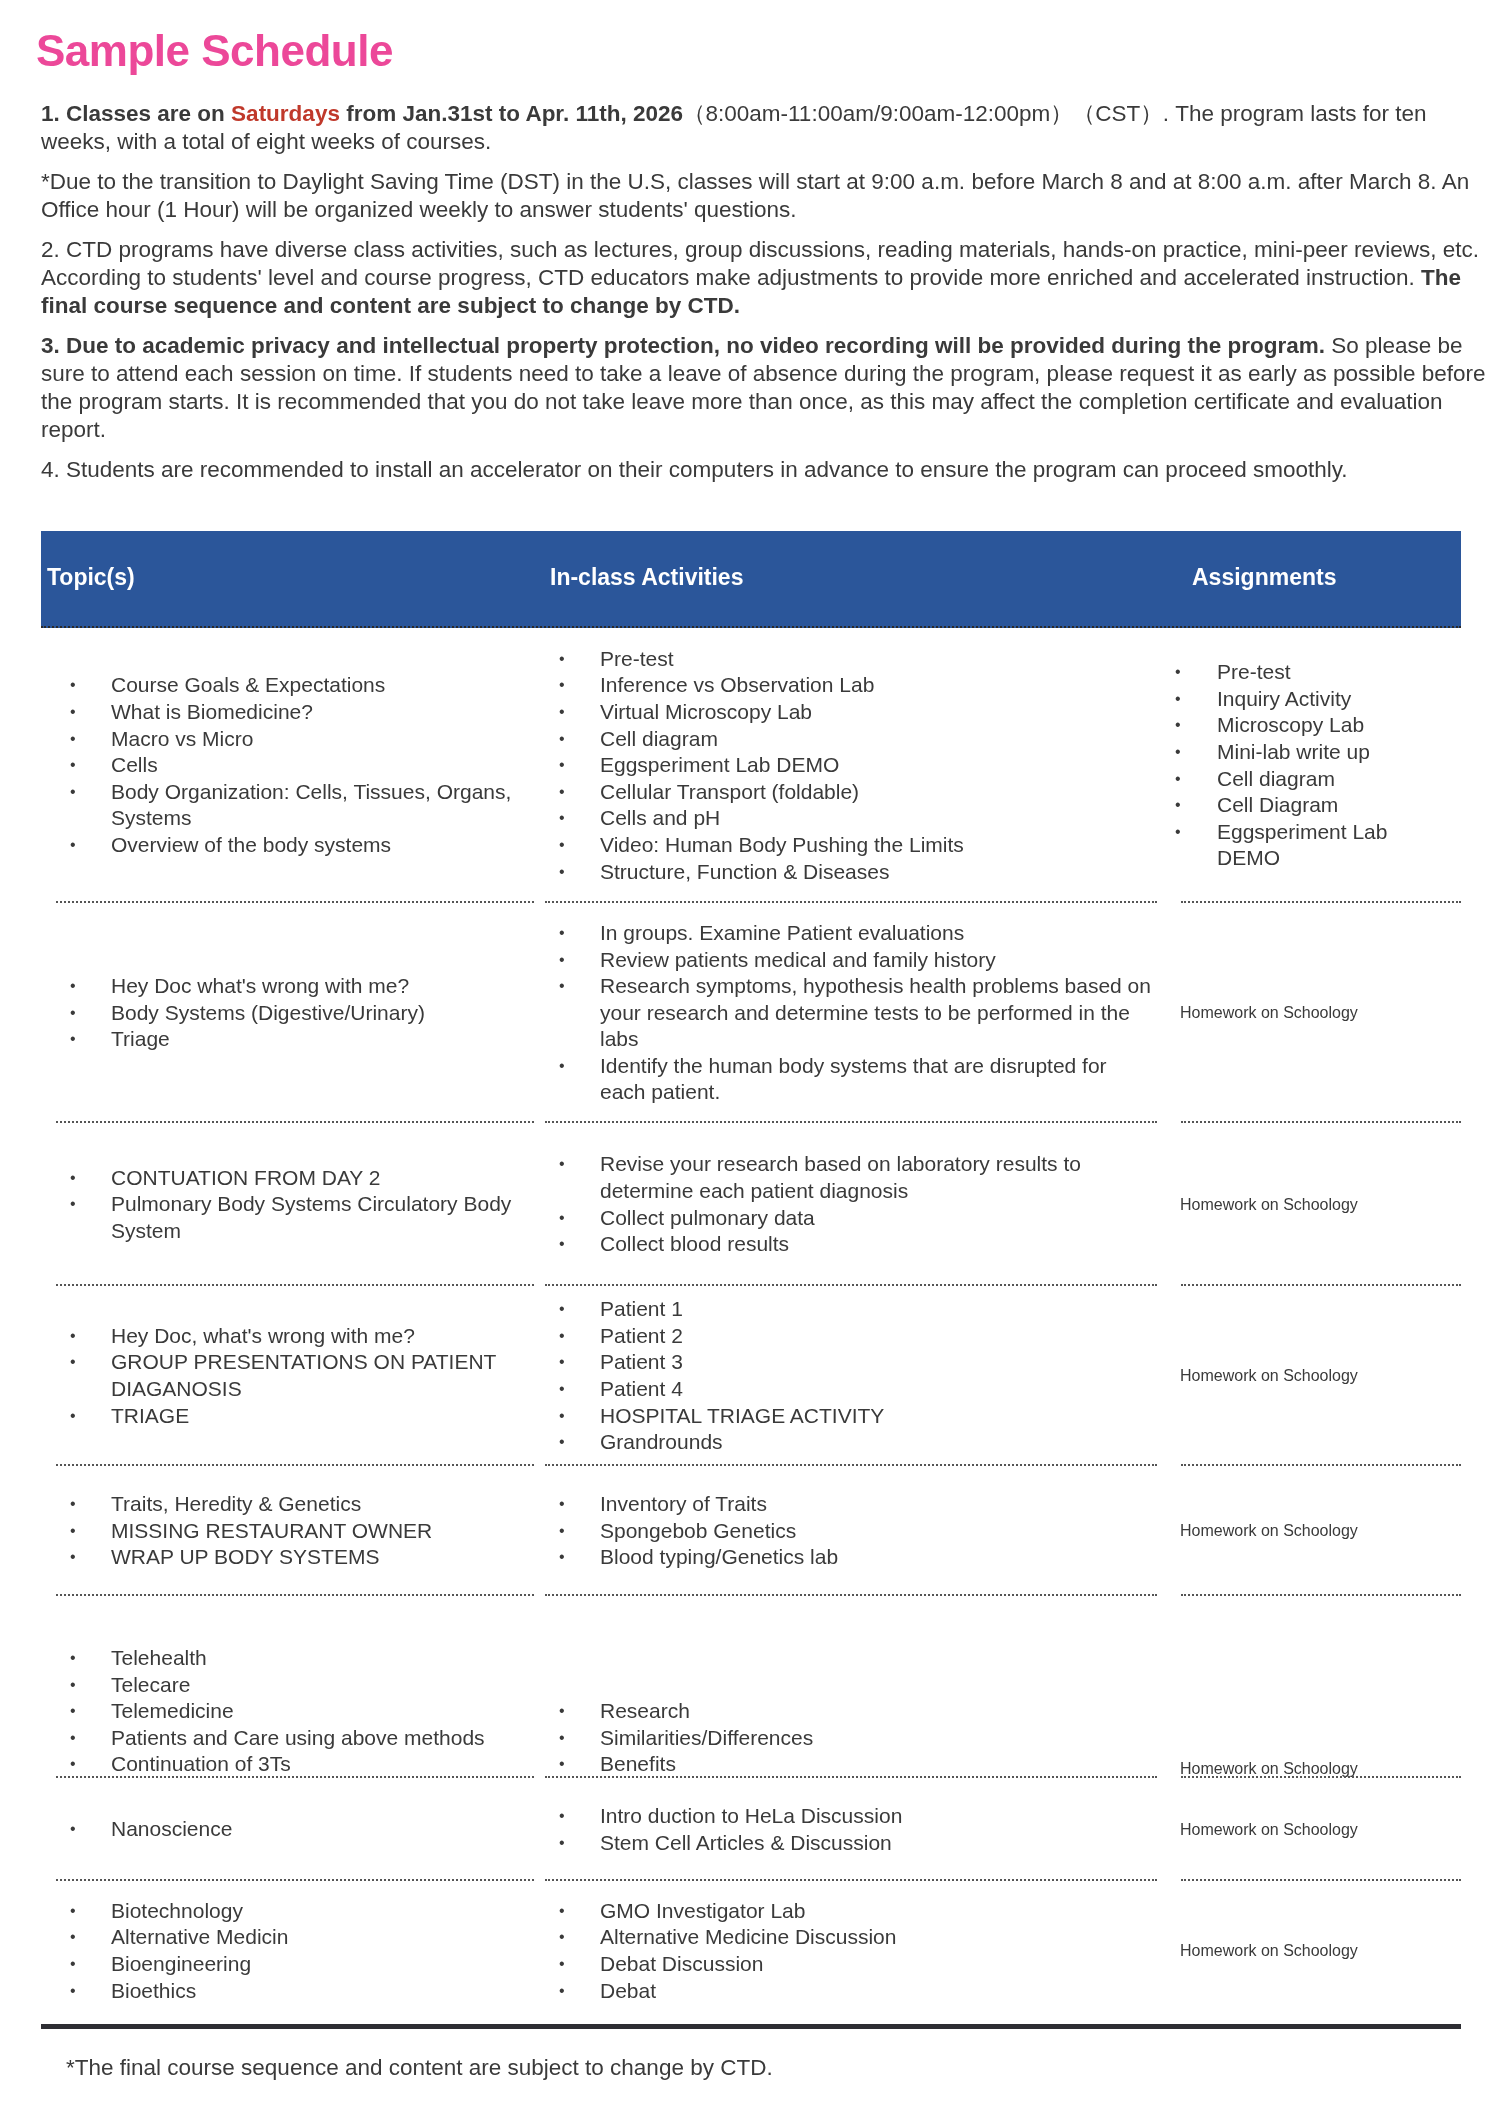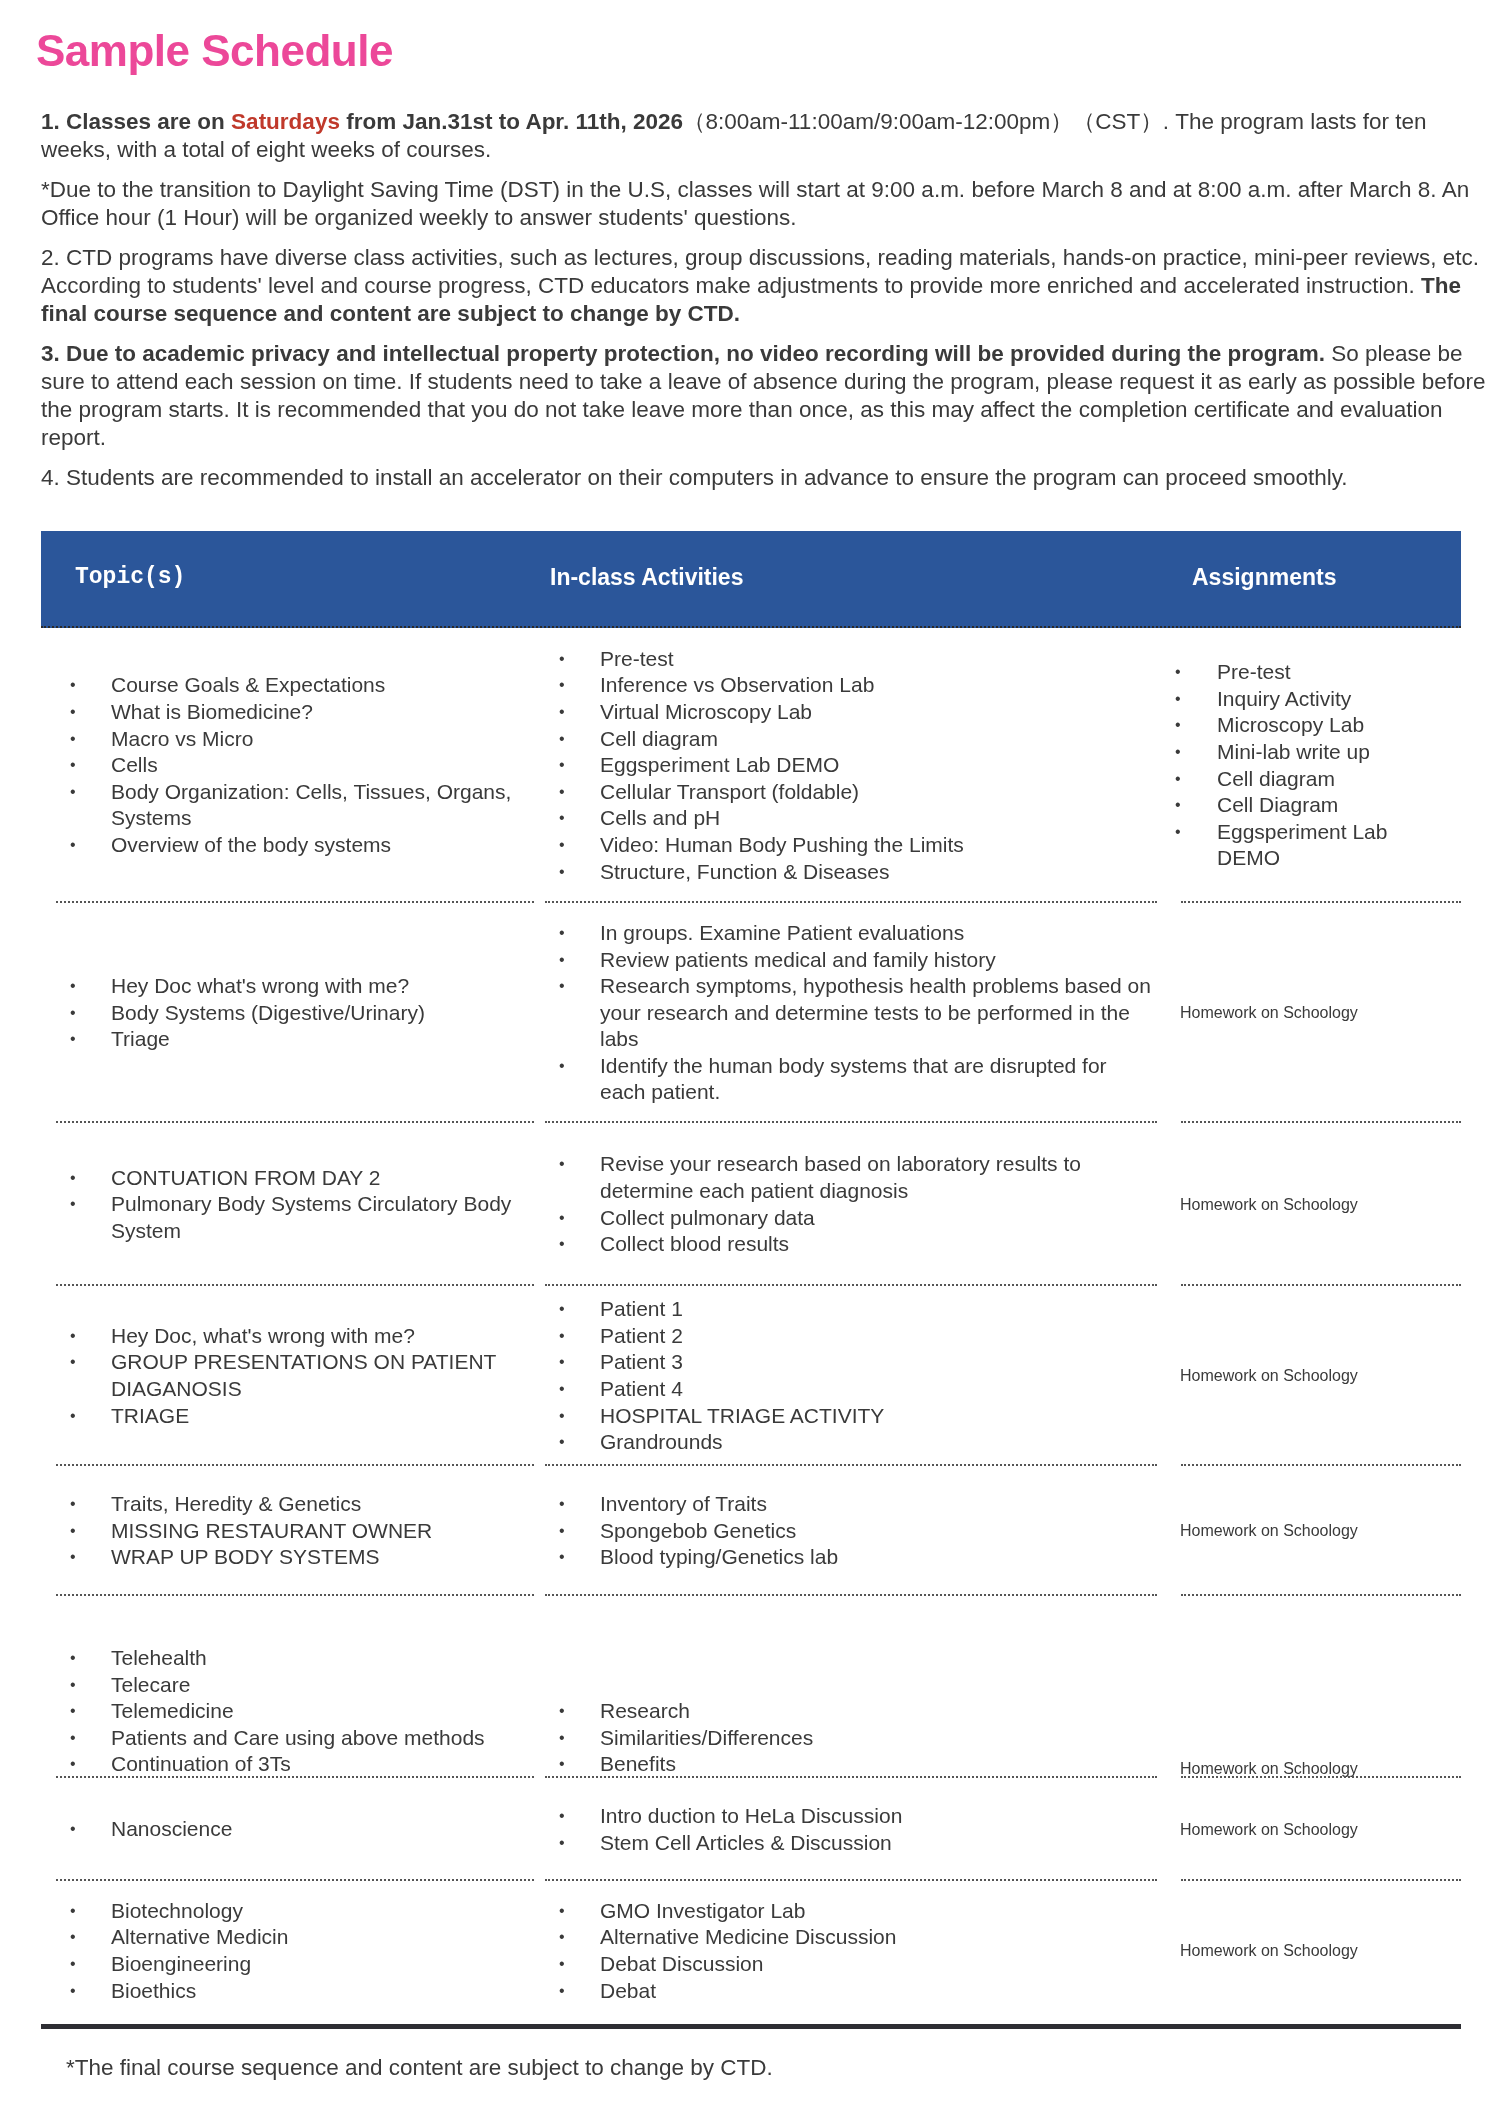--- a/index.html
+++ b/index.html
@@ -8,34 +8,34 @@
     font-family: "Liberation Sans", sans-serif; color: #3a3a3a;
   }
   .title {
     position: absolute; left: 36px; top: 26px;
     font-size: 44px; font-weight: bold; color: #ec4899; letter-spacing: -0.5px;
   }
   .intro {
     position: absolute; left: 41px; top: 100px; width: 1445px;
     font-size: 22.5px; line-height: 28px; color: #3a3a3a;
   }
-  .intro p { margin: 8px 0 12px 0; }
+  .intro p { margin: 0 0 12px 0; }
   .intro b { color: #3a3a3a; }
   .red { color: #c0392b; font-weight: bold; }
 
   .table {
     position: absolute; left: 41px; top: 531px; width: 1420px;
   }
   .thead {
     height: 95px; background: #2b569a; color: #ffffff;
     font-weight: bold; font-size: 23px; position: relative;
     border-bottom: 2px dotted #2a2a2a;
   }
   .thead span { position: absolute; top: 33px; }
-  .th1 { left: 34px; font-family: Liberation Mono, monospace; } .th2 { left: 509px; } .th3 { left: 1151px; }
+  .th1 { left: 6px; } .th2 { left: 509px; } .th3 { left: 1151px; }
 
   .row { position: relative; display: flex; align-items: center; }
   .row .cell { position: relative; }
   .c1 { width: 480px; margin-left: 15px; }
   .c2 { width: 612px; margin-left: 9px; }
   .c3 { width: 280px; margin-left: 13px; }
   .sep {
     position: absolute; bottom: 0; height: 0; border-bottom: 2px dotted #555;
   }
   .s1 { left: 15px; width: 478px; }

